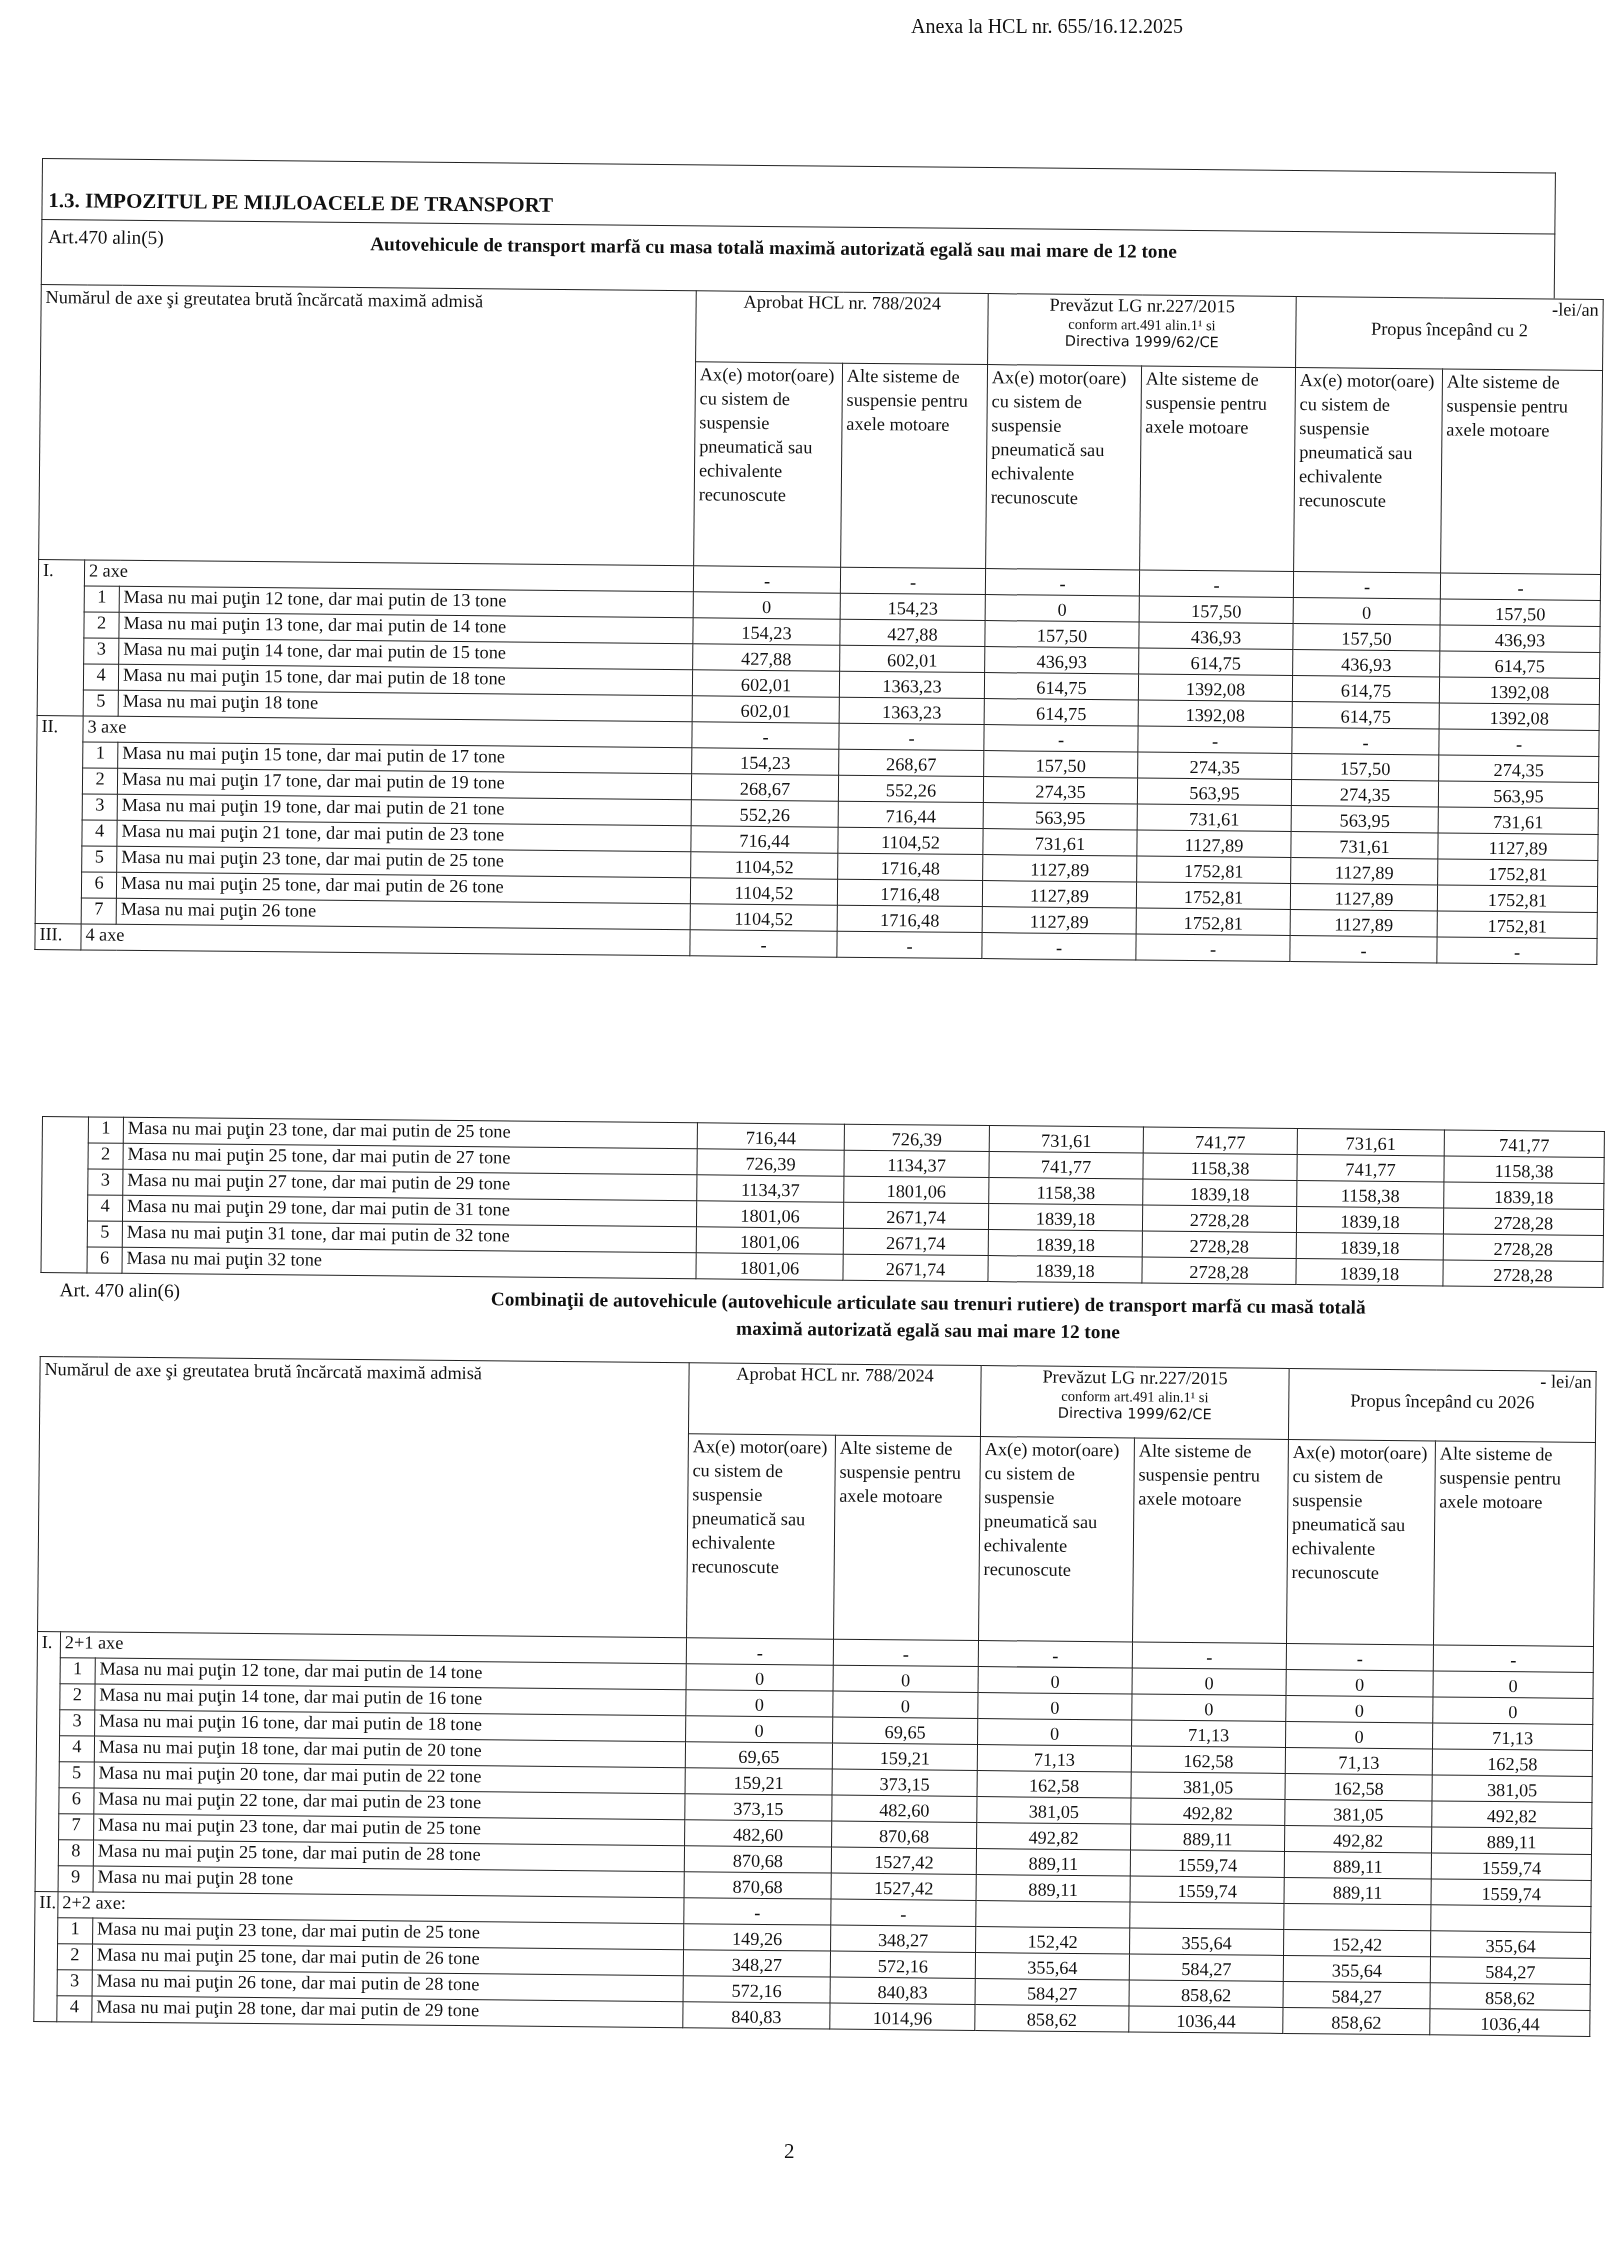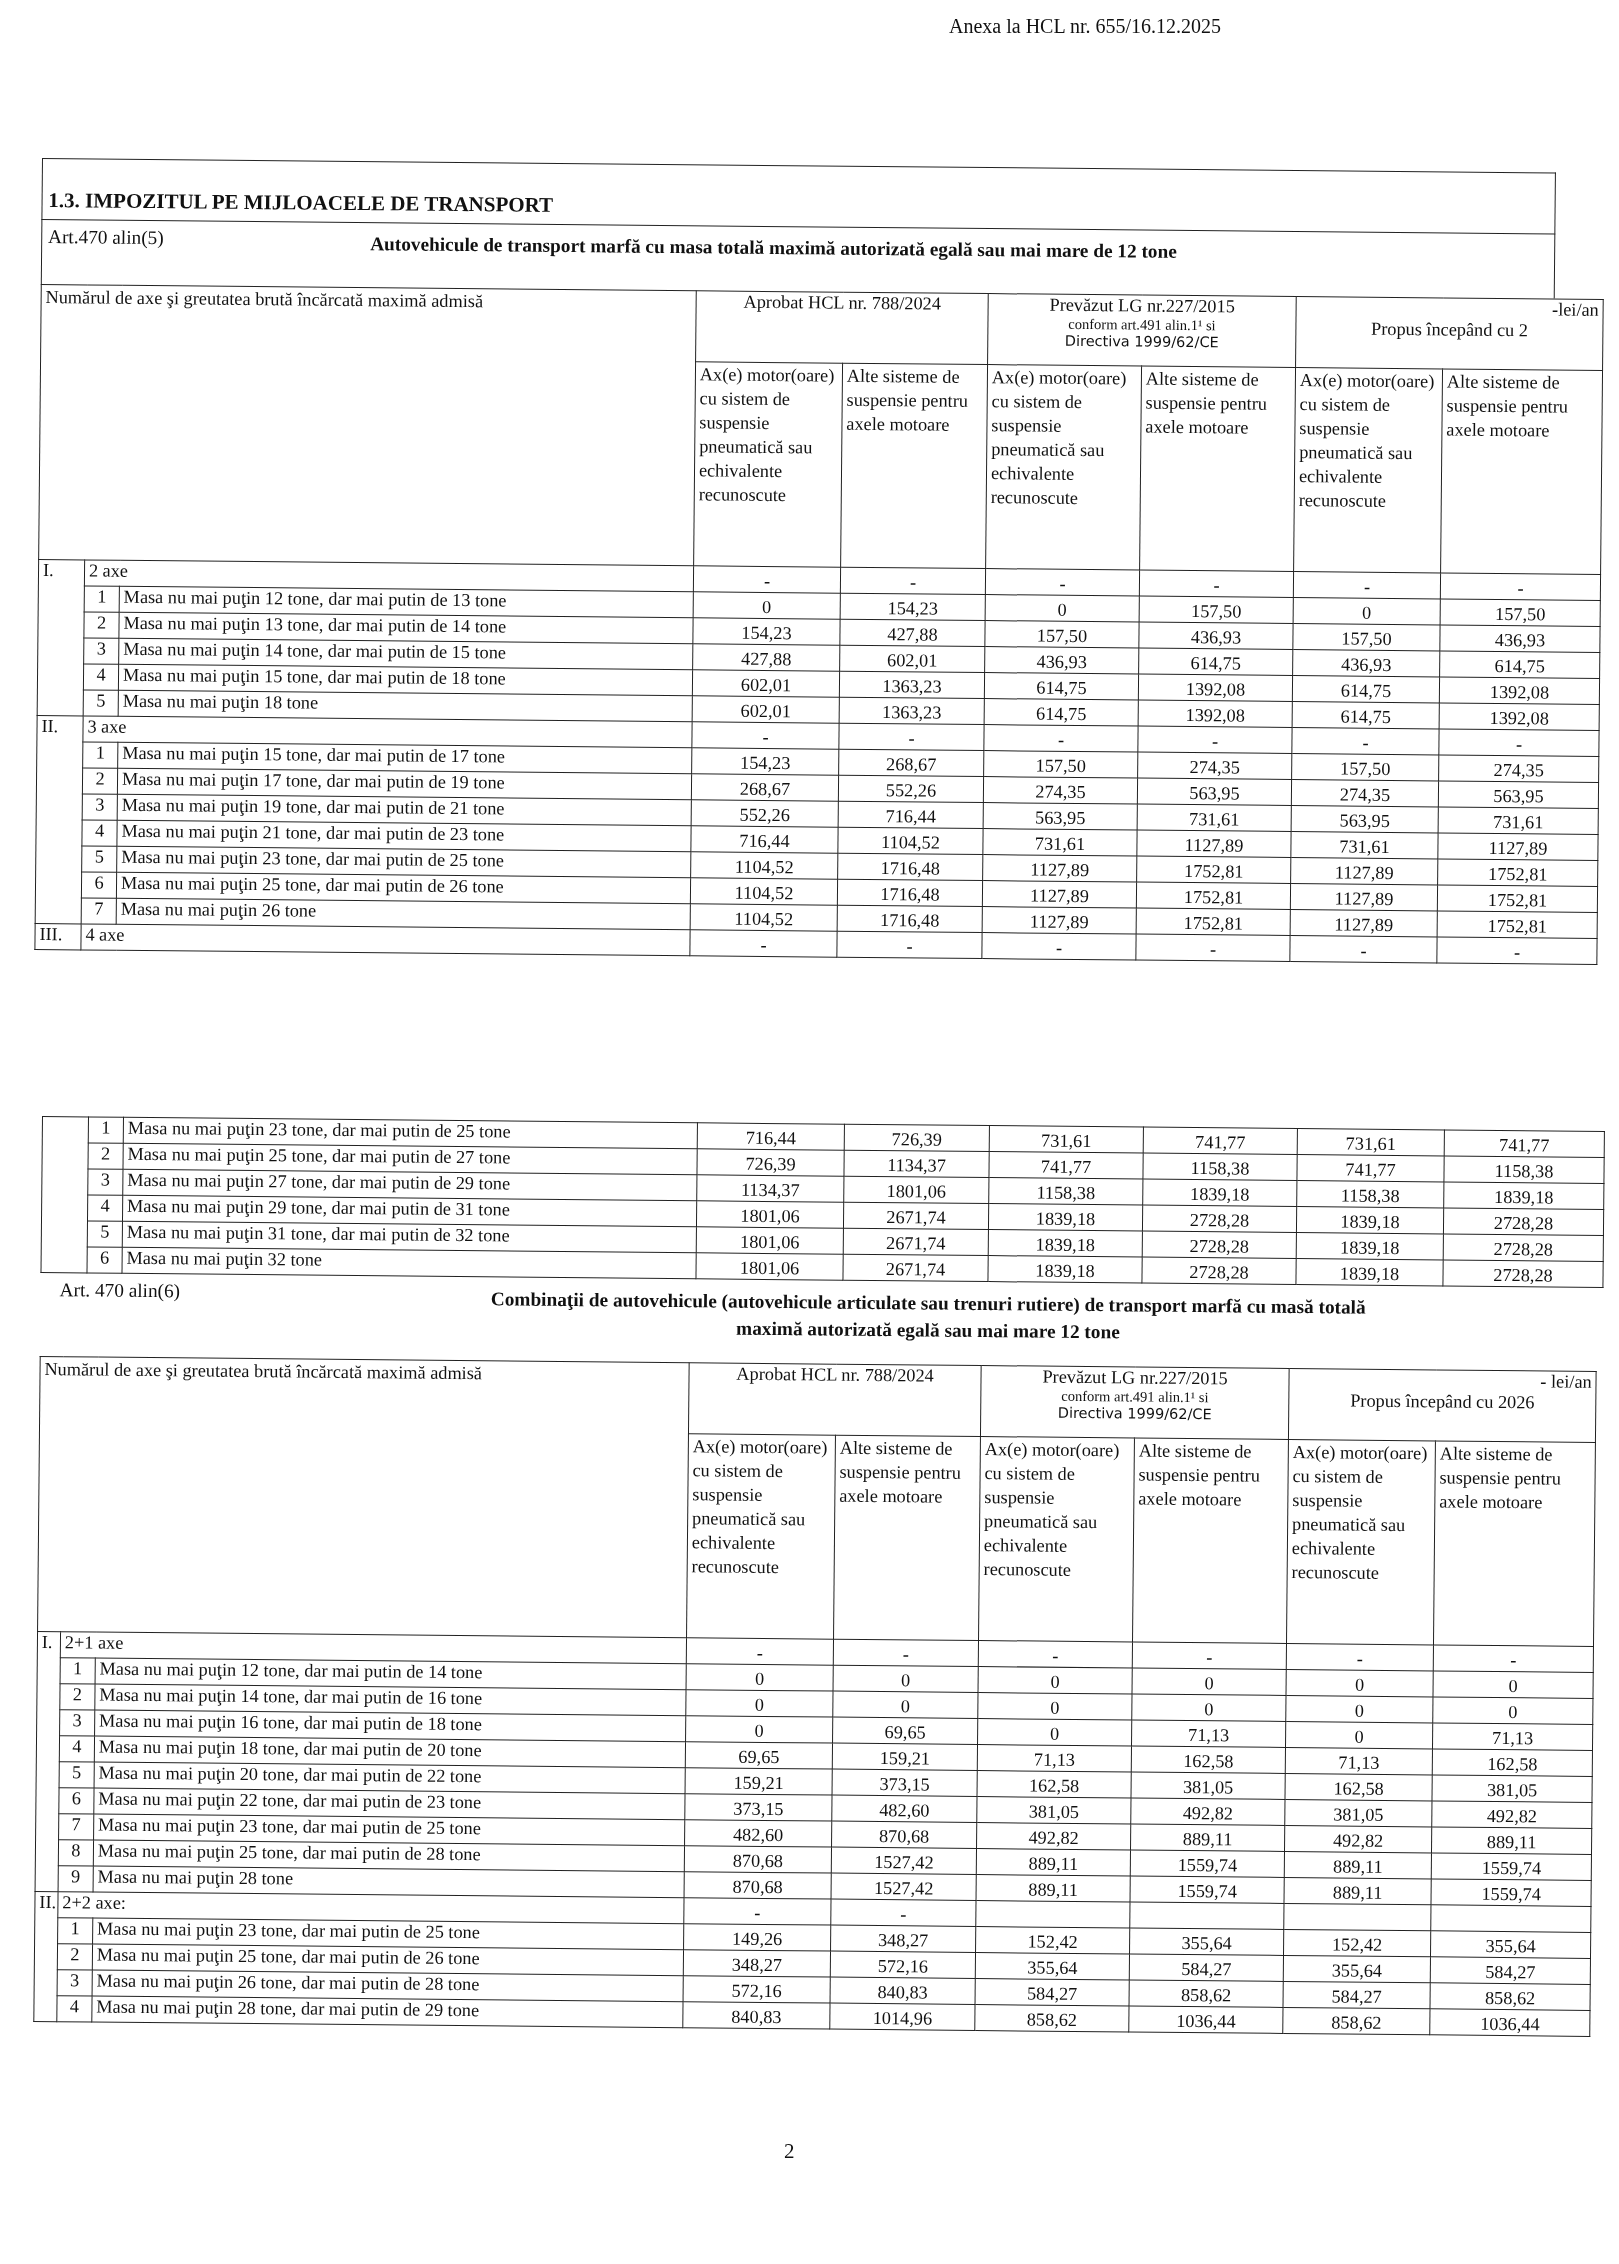--- a/index.html
+++ b/index.html
@@ -1,20 +1,20 @@
 <!DOCTYPE html>
 <html><head>
 <meta charset="utf-8">
 <style>
   html, body { margin: 0; padding: 0; background: #ffffff; }
   body {
     width: 1619px; height: 2264px; position: relative; overflow: hidden;
     font-family: "Liberation Serif", "DejaVu Serif", serif; color: #111;
   }
-  .annex { position: absolute; left: 949px; top: 15.4px; font-size: 20px; }
+  .annex { position: absolute; left: 911px; top: 15.4px; font-size: 20px; }
   .page-num { position: absolute; left: 784px; top: 2139px; font-size: 21px; }
   .frame { position: absolute; left: 42px; width: 1514px; }
   #frame1 { top: 158px; transform: rotate(0.55deg); transform-origin: 0 0; }
   #frame2 { top: 1116px; transform: rotate(0.55deg); transform-origin: 0 0; }
   .sec-title { border: 1.4px solid #222; border-bottom: none; height: 60px; position: relative; }
   .sec-title span { position: absolute; left: 5.8px; top: 29px; font-size: 21px; font-weight: bold; }
   .art-row { border: 1.4px solid #222; border-bottom: none; height: 64px; position: relative; }
   .art-row .art { position: absolute; left: 5.8px; top: 5.8px; font-size: 19.3px; }
   .art-row .desc { position: absolute; left: 328px; top: 9.7px; font-size: 19.3px; font-weight: bold; }
   .art2 { height: 83px; border: none; position: relative; }

